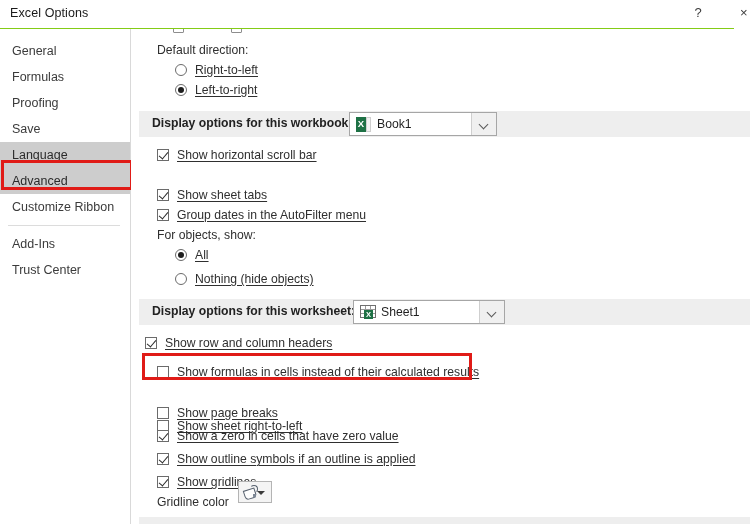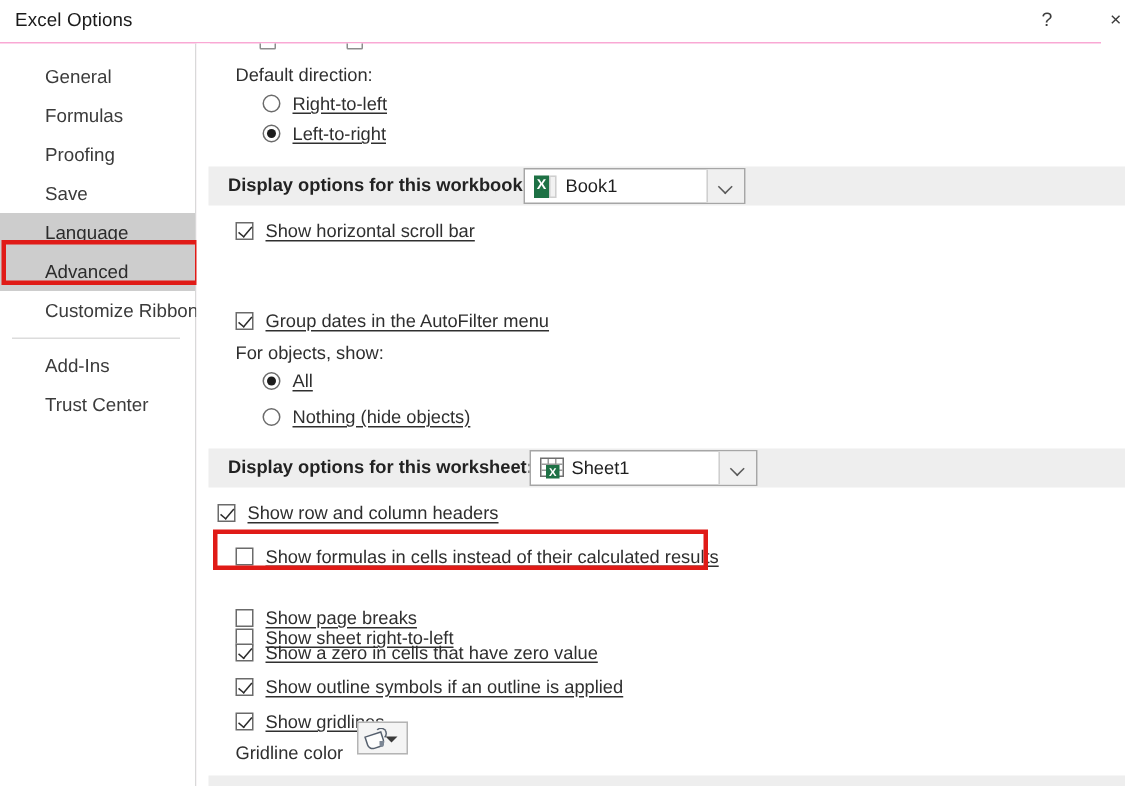--- a/index.html
+++ b/index.html
@@ -3,21 +3,21 @@
 <meta charset="utf-8">
 <style>
   html, body {
     margin: 0; padding: 0;
     width: 750px; height: 524px;
     overflow: hidden;
     background: #ffffff;
     font-family: "Liberation Sans", sans-serif;
     -webkit-font-smoothing: antialiased;
   }
-  #root { position: relative; width: 734px; height: 524px; background:#f9a8d4; }
+  #root { position: relative; width: 734px; height: 524px; background:#84cc16; }
 
   
   .titlebar {
     position: absolute; left: 0; top: 0; width: 750px; height: 28px;
     background: #ffffff;
   }
   .title-text {
     position: absolute; left: 10px; top: 6px;
     font-size: 12.5px; color: #1a1a1a; letter-spacing: .1px;
   }
@@ -33,21 +33,21 @@
   }
 
   
   .sidebar {
     position: absolute; left: 0; top: 29px; width: 130px; height: 495px;
     background: #ffffff;
     border-right: 1px solid #d9d9d9;
   }
   .nav-item {
     position: relative; height: 26px; line-height: 26px;
-    padding-left: 30px; font-size: 12.5px; color: #3b3b3b;
+    padding-left: 12px; font-size: 12.5px; color: #3b3b3b;
     white-space: nowrap; cursor: pointer;
   }
   .nav-item.selected { background: #cdcdcd; color: #2b2b2b; }
   .nav-divider {
     height: 1px; background: #dcdcdc; margin: 5px 10px 5px 8px;
   }
 
   
   .anno-advanced {
     position: absolute; left: 1px; top: 160px;
@@ -291,20 +291,23 @@
         <span class="tile"></span>
           <span class="xm">X</span>
           <span class="pages"></span>
       </span>
       <span class="cmb-txt">Book1</span>
       <span class="cmb-arrow"></span>
     </div>
 
     <div class="cb-row" style="left:26px; top:116px;">
       <span class="cbox on"></span><span class="cl u">Show horizontal scroll bar</span>
+    </div>
+    <div class="cb-row" style="left:26px; top:156px;">
+      <span class="cbox on"></span><span class="cl u">Show sheet tabs</span>
     </div>
     <div class="cb-row" style="left:26px; top:176px;">
       <span class="cbox on"></span><span class="cl u">Group dates in the AutoFilter menu</span>
     </div>
 
     <div class="label-plain" style="left:26px; top:199px;">For objects, show:</div>
 
     <div class="radio-row" style="left:44px; top:216px;">
       <span class="radio on"></span><span class="rl u">All</span>
     </div>

